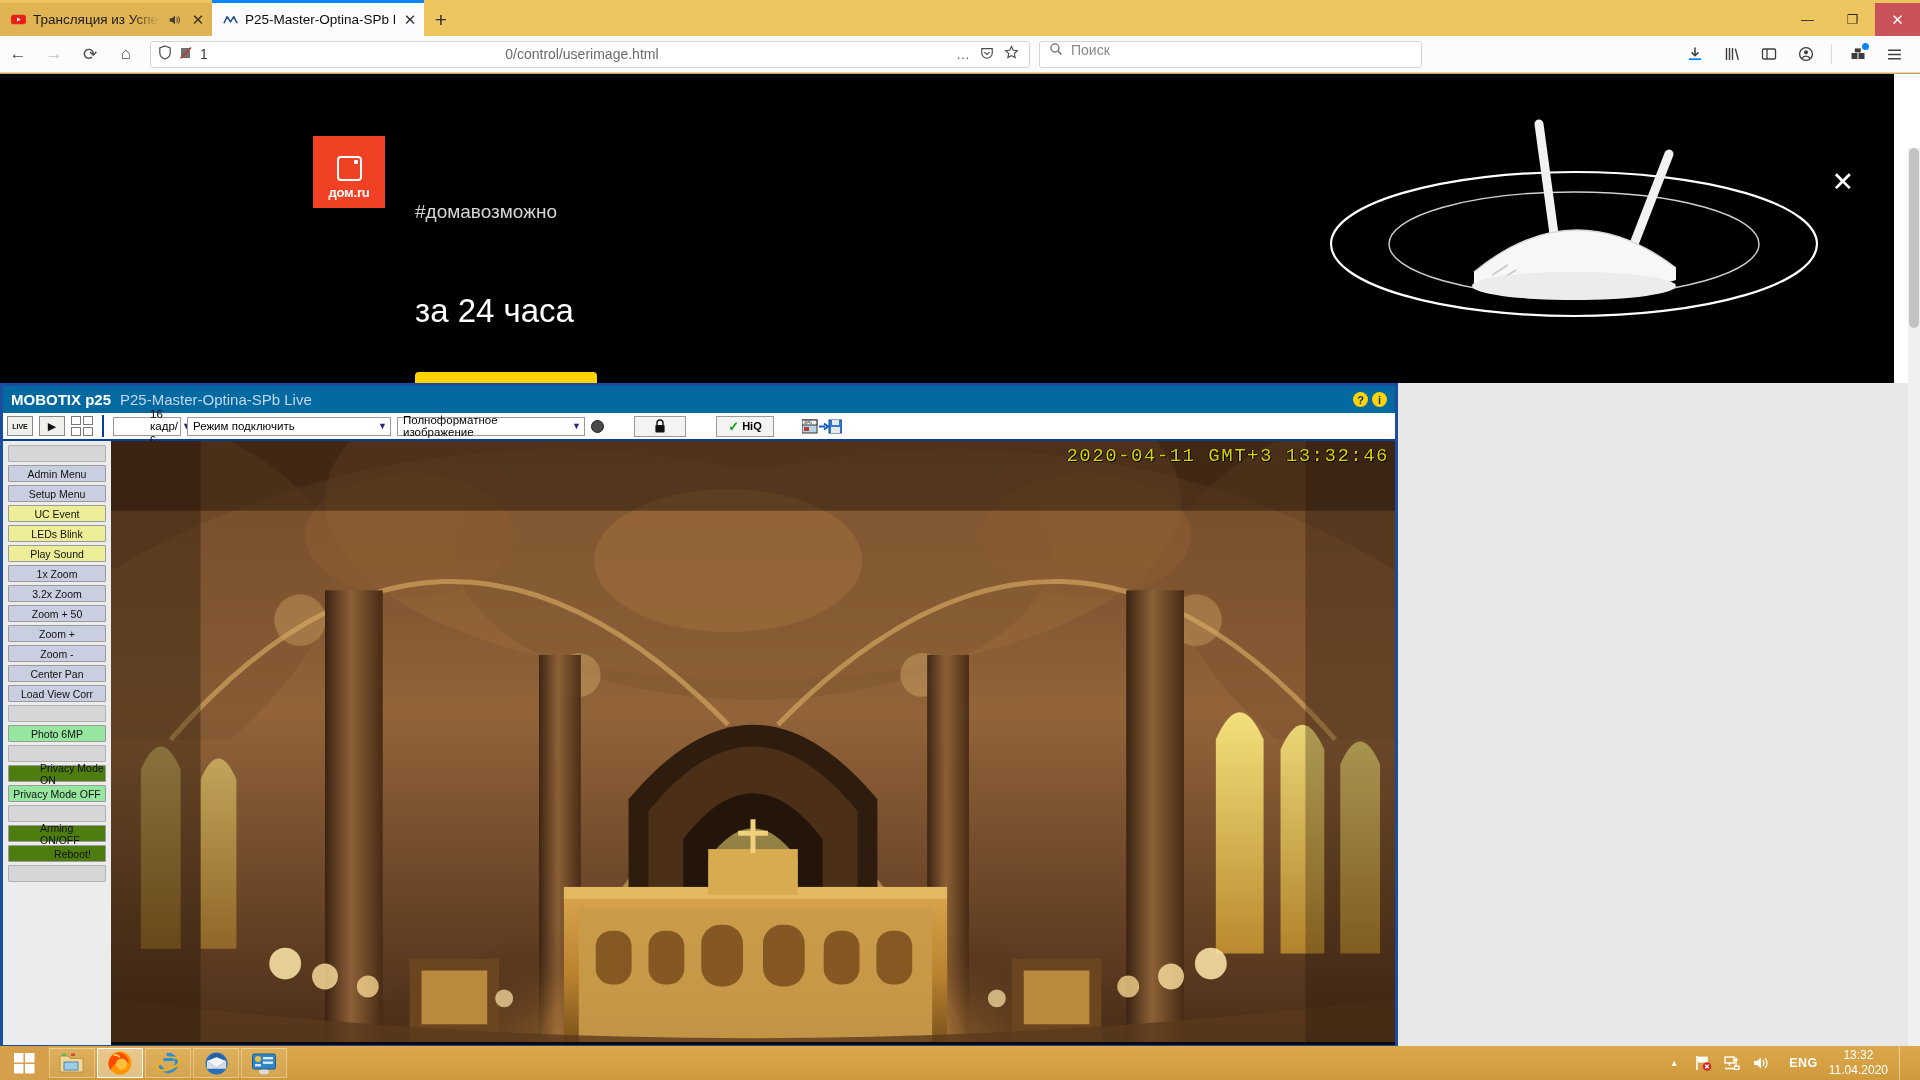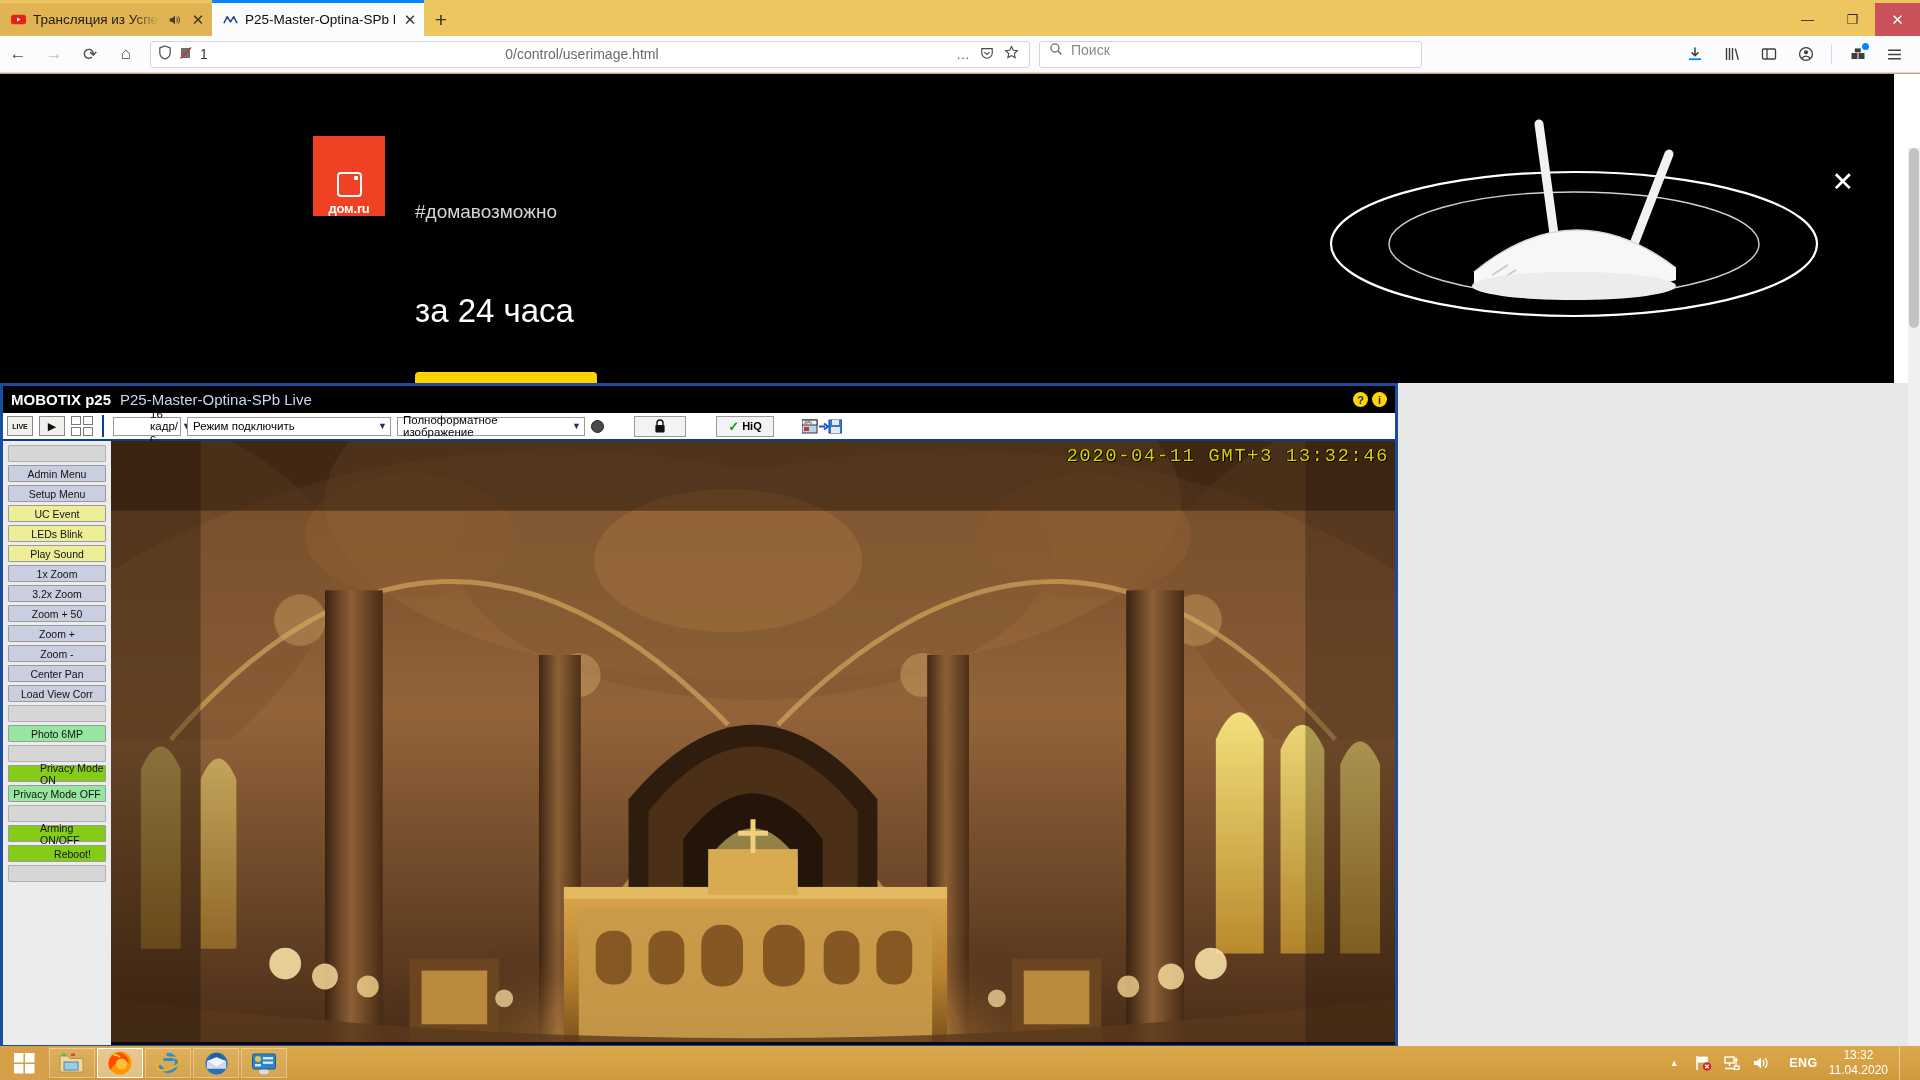--- a/index.html
+++ b/index.html
@@ -77,44 +77,44 @@
     position: absolute; top: 74px; left: 0; width: 1920px; height: 972px;
     background: #ffffff; overflow: hidden;
   }
   
   .ad {
     position: absolute; top: 0; left: 0; width: 1894px; height: 309px;
     background: #000; overflow: hidden;
   }
   .ad-close { position:absolute; top:95px; right:40px; color:#fff; font-size:27px; line-height:1; font-weight: 300;}
   .ad-logo {
-    position:absolute; left:313px; top:62px; width: 72px; height: 80px;
+    position:absolute; left:313px; top:62px; width: 72px; height: 72px;
     background: #f04124; display:flex; flex-direction:column;
-    align-items:center; justify-content:flex-end; 
+    align-items:center; justify-content:flex-end; padding-bottom: 8px;
   }
   .ad-logo-mark { width:25px;height:25px;border:2.5px solid #fff;border-radius:4px;position:relative;margin-bottom:4px;}
   .ad-logo-mark::after{content:"";position:absolute;right:2px;top:2px;width:4px;height:4px;background:#fff;border-radius:1px;}
   .ad-logo-text { color:#fff; font-size:13px; font-weight:bold; letter-spacing:-0.2px;}
   .ad-hash { position:absolute; left:415px; top:127px; color:#d6d6d6; font-size:19px; }
   .ad-line1 { position:absolute; left:415px; top:166px; color:#fff; font-size:33px; font-weight:normal;}
   .ad-line2 { position:absolute; left:415px; top:218px; color:#fff; font-size:33px; font-weight:normal;}
   .ad-btn {
     position:absolute; left:415px; top:298px; width: 182px; height: 44px;
     background:#ffd400; border-radius:4px; display:flex; align-items:center; justify-content:center;
     font-size: 16px; color:#111;font-style:italic;
   }
   .ad-router { position:absolute; right: 70px; top: 30px; width: 500px; height: 250px; }
 
   
   .mbx {
     position: absolute; top: 309px; left: 0; width: 1398px; height: 663px;
     border: 3px solid #1a4d9e; background: #fff;
   }
   .mbx-title {
-    height: 27px; background: #000000; display:flex; align-items:center;
+    height: 27px; background: #0369a1; display:flex; align-items:center;
     padding: 0 8px; gap: 9px;
   }
   .mbx-brand { color:#fff; font-size:15px; font-weight:bold; }
   .mbx-name { color:#c7d6ef; font-size:15px; }
   .mbx-help { margin-left:auto; display:flex; gap:4px; }
   .helpdot { width:15px;height:15px;border-radius:50%;background:#ffd400;color:#00308f;
              font-size:11px;font-weight:bold;display:flex;align-items:center;justify-content:center;}
   .mbx-toolbar {
     height: 28px; background: #ffffff; display:flex; align-items:center;
     gap: 6px; padding: 2px 4px; border-bottom: 2px solid #0b3f95;
@@ -144,21 +144,21 @@
   .mbx-body { display:flex; height: 604px; }
   .sidebar { width: 108px; background:#ececec; padding: 4px 5px; display:flex; flex-direction:column; gap:3px;}
   .sbtn {
     height: 17px; border: 1px solid #9a9a9a; background:#c9cfe0;
     font-size: 10.5px; color:#111; display:flex; align-items:center; justify-content:center;
     border-radius: 1px;
   }
   .sbtn.blank { background:#d6d6d6; border-color:#b0b0b0;}
   .sbtn.yellow { background:#eeee99; }
   .sbtn.green  { background:#96e6a0; }
-  .sbtn.red    { background:#84cc16;padding-left:31px; }
+  .sbtn.red    { background:#4d7c0f;padding-left:31px; }
   .videowrap { flex: 1 1 auto; position: relative; overflow: hidden; background:#100804; }
   .video { position:absolute; inset:0; }
   .vts { position:absolute; top: 4px; right: 6px; color:#d8d400; font-size:19px;
          font-family:"Liberation Mono", monospace; letter-spacing:1.5px;
          text-shadow: 1px 1px 0 #000, -1px 0 0 #000;}
   .pagebg-right {
     position:absolute; top:309px; left:1398px; width: 522px; height: 663px;
     background: #e8e8e8;
   }
 

